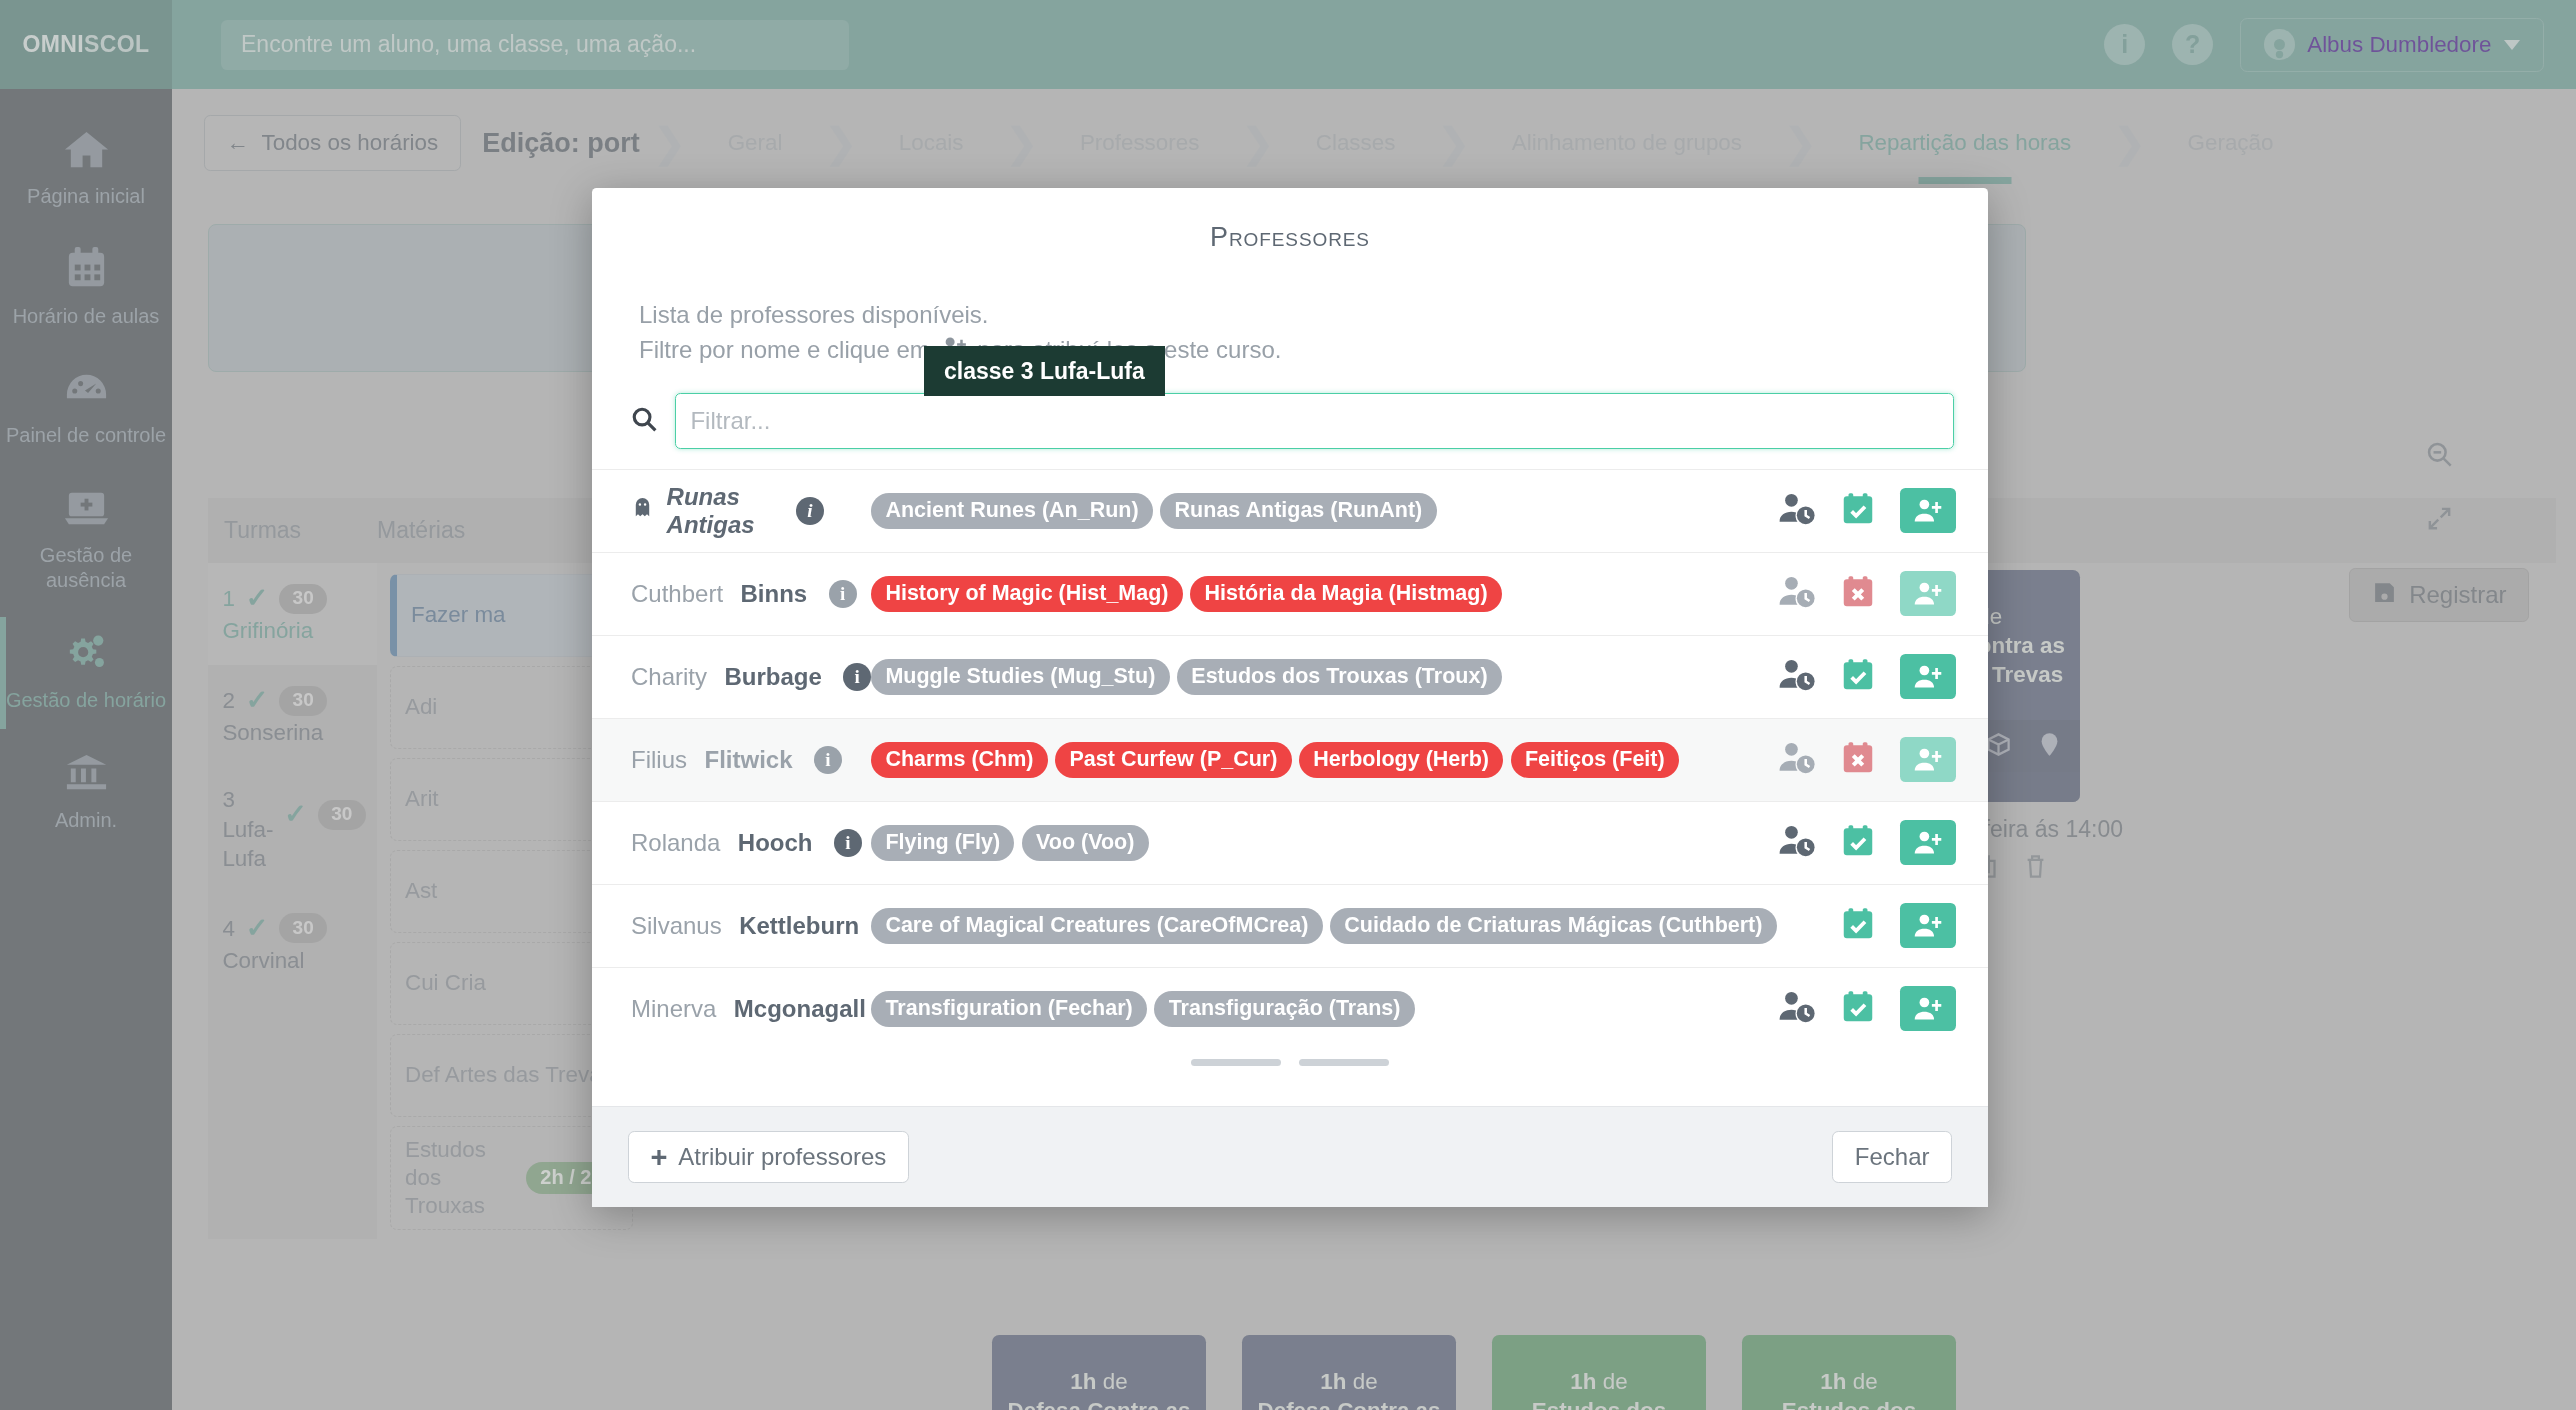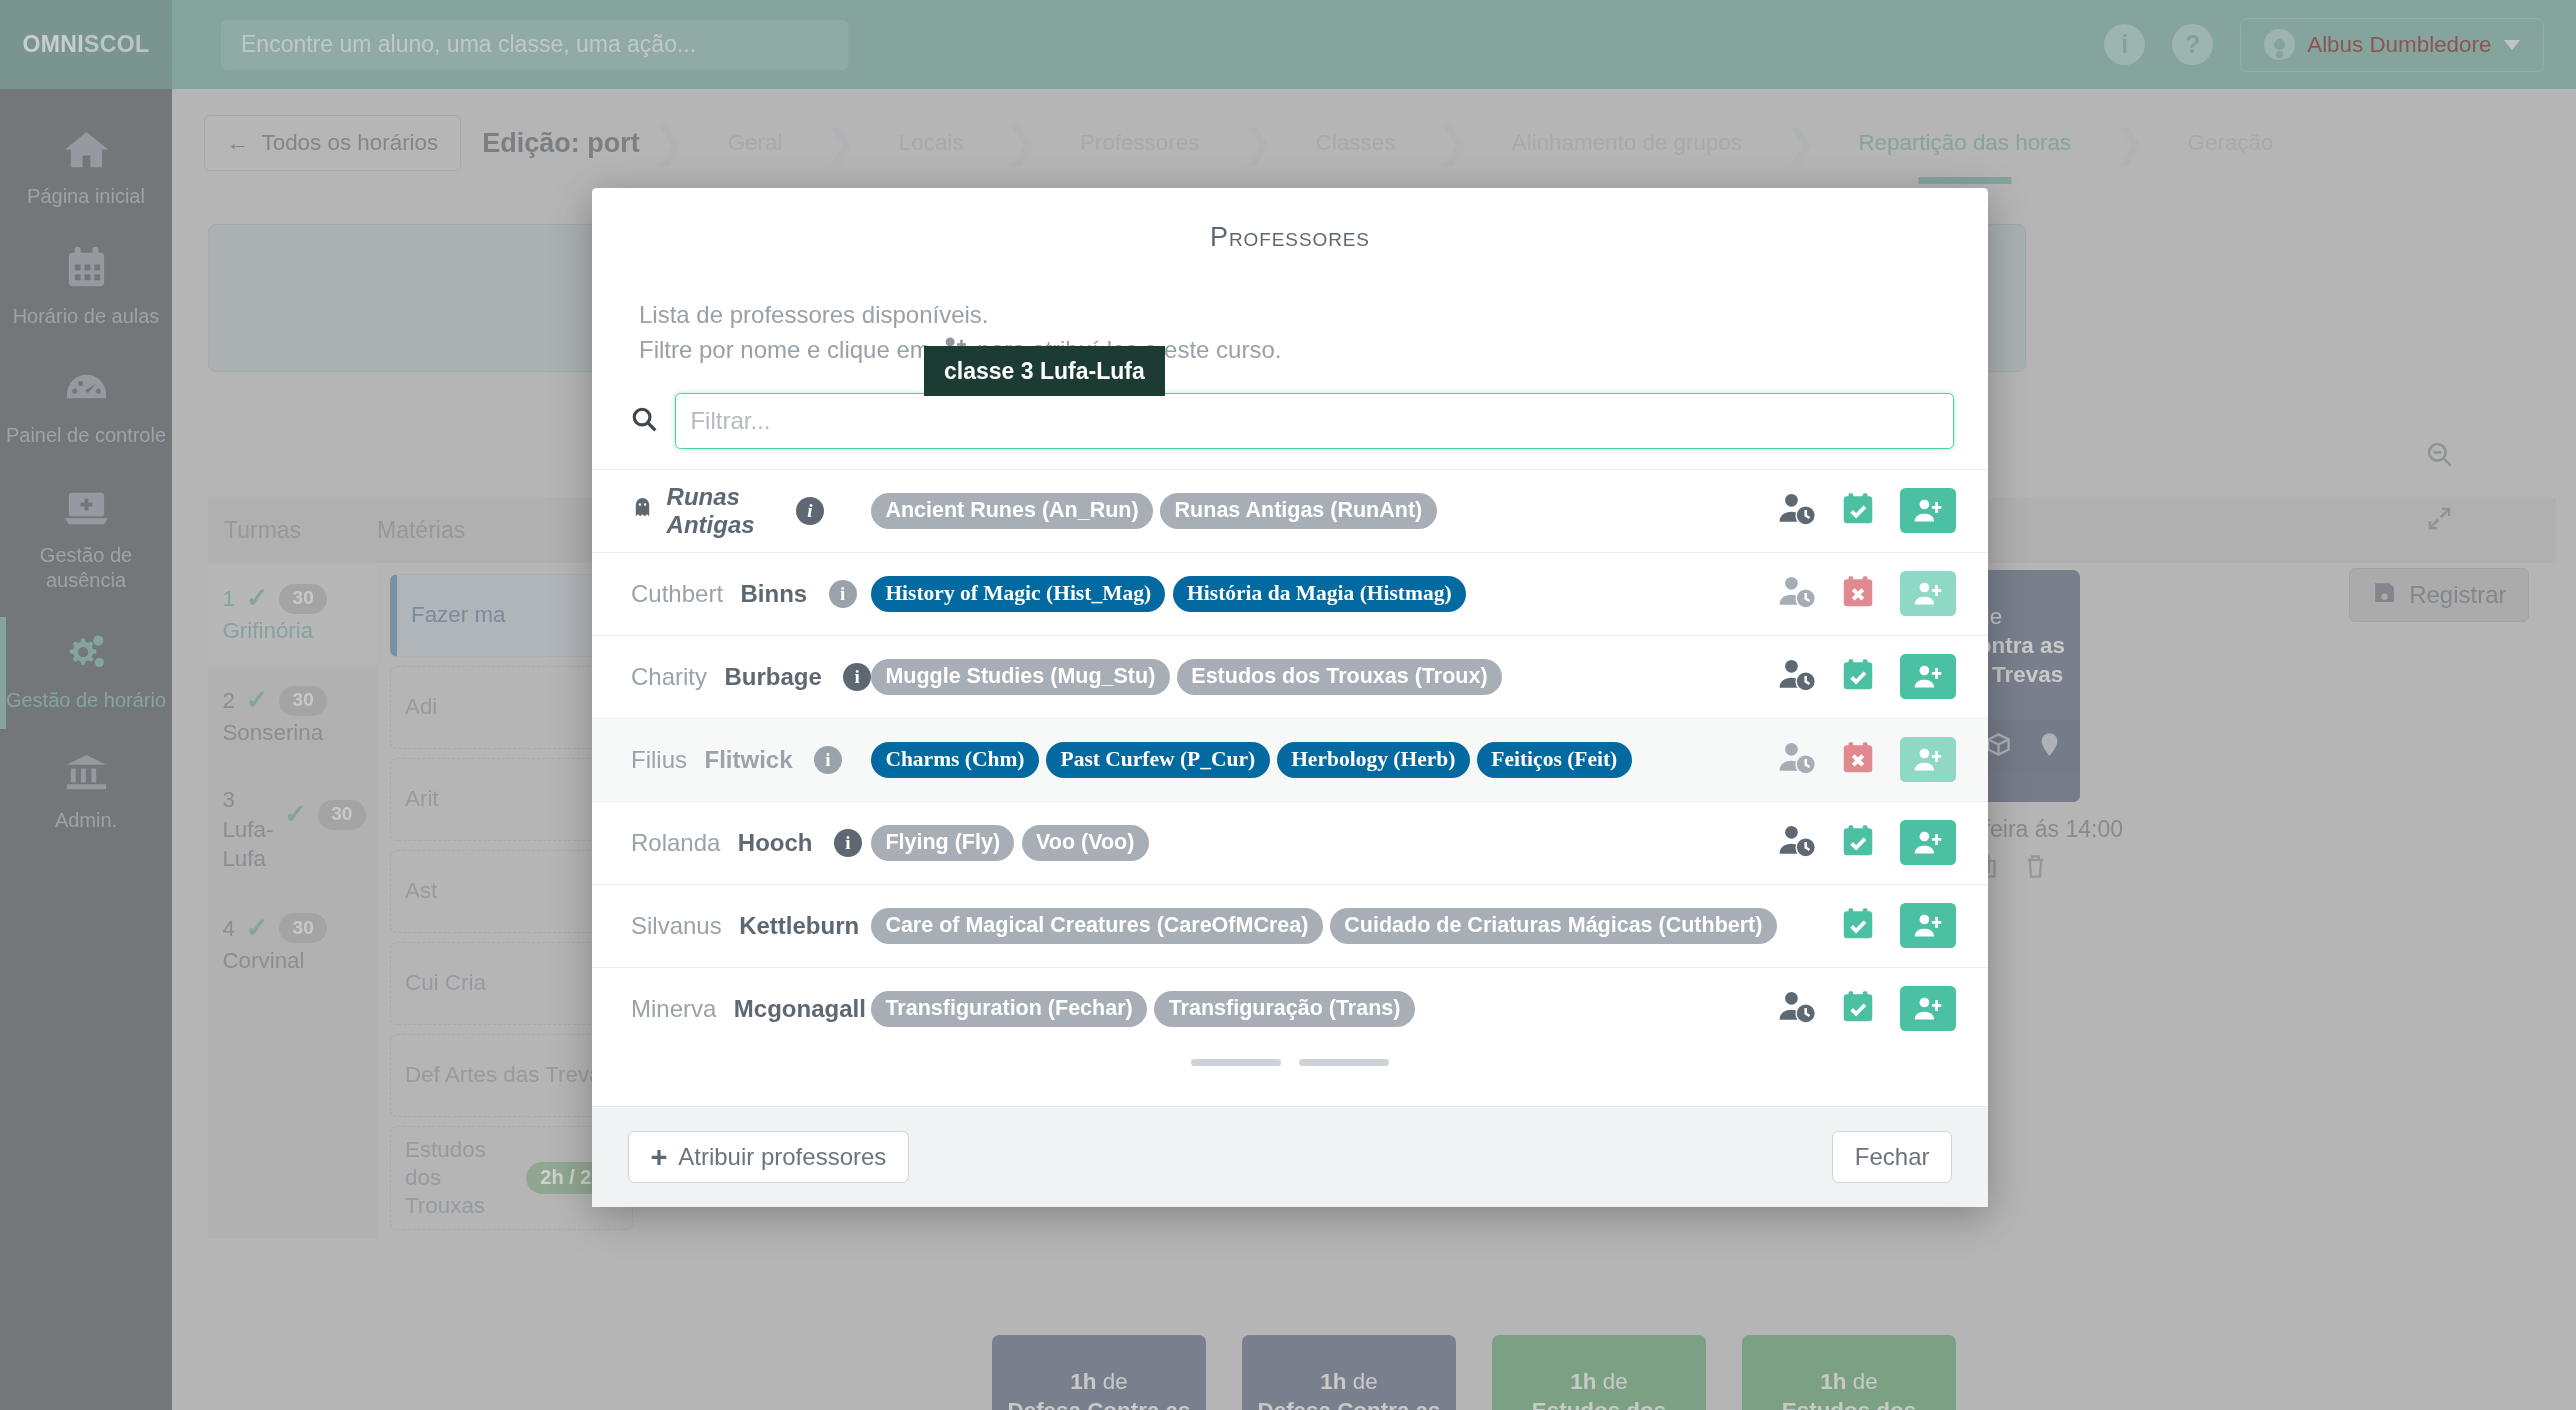--- a/index.html
+++ b/index.html
@@ -14,21 +14,21 @@
   #app { position:absolute; inset:0; }
 
   
   .topbar { position:absolute; top:0; left:0; width:2576px; height:89px; background:#73a79e; display:flex; align-items:center; }
   .brand { width:172px; height:89px; background:#5f8d86; color:#cfe0dc; display:flex; align-items:center; justify-content:center; font-size:23px; letter-spacing:0.4px; }
   .brand b { font-weight:bold; color:#e6efed; }
   .brand span.light { font-weight:bold; }
   .global-search { margin-left:49px; width:628px; height:50px; background:#85b3ab; border-radius:6.3px; display:flex; align-items:center; padding:0 20px; color:#d7e6e2; font-size:23px; }
   .topbar-right { margin-left:auto; display:flex; align-items:center; gap:27px; padding-right:32px; }
   .circ-icon { width:41px; height:41px; border-radius:50%; background:#9cc3bc; color:#6ea098; display:flex; align-items:center; justify-content:center; font-size:25px; font-weight:bold; }
-  .user-chip { border:0.9px solid #8cb8b0; border-radius:7.2px; height:54px; display:flex; align-items:center; gap:12.6px; padding:0 23px; color:#7f1d1d; font-size:22.4px; }
+  .user-chip { border:0.9px solid #8cb8b0; border-radius:7.2px; height:54px; display:flex; align-items:center; gap:12.6px; padding:0 23px; color:#4c1d95; font-size:22.4px; }
   .user-chip .avatar { width:30.5px; height:30.5px; border-radius:50%; background:#9cc3bc; display:flex; align-items:center; justify-content:center; }
   .user-chip .avatar::after { content:""; width:11.7px; height:11.7px; border-radius:50%; background:#73a79e; box-shadow:0 10px 0 -1.8px #73a79e; }
   .caret { width:0;height:0;border-left:8px solid transparent;border-right:8px solid transparent;border-top:10px solid #d4e4e1; }
 
   
   .sidebar { position:absolute; top:89px; left:0; width:172px; bottom:0; background:#545b60; display:flex; flex-direction:column; align-items:center; padding-top:20px; }
   .side-item { width:172px; padding:16px 5.4px 20px; display:flex; flex-direction:column; align-items:center; gap:10.8px; color:#9aa5ae; text-align:center; font-size:20px; line-height:1.25; position:relative; }
   .side-item.active { color:#73a79e; }
   .side-item.active::before { content:""; position:absolute; left:0; top:3.6px; bottom:3.6px; width:6.3px; background:#73a79e; }
   .side-ico { width:48px; height:48px; display:flex; align-items:center; justify-content:center; }
@@ -101,21 +101,21 @@
   .prow { display:flex; align-items:center; border-top:0.9px solid #ececec; min-height:83px; padding:7.2px 32px 7.2px 39px; }
   .prow.alt { background:#f7f8f8; }
   .pname { width:193px; flex-shrink:0; font-size:24px; color:#9aa2aa; display:flex; align-items:center; gap:5.4px; }
   .pname b { color:#5e6873; font-weight:bold; }
   .pname.ital { font-style:italic; color:#5e6873; font-weight:bold; }
   .ghost { margin-right:7.2px; }
   .info-ico { width:28px; height:28px; border-radius:50%; background:#5e6873; color:#fff; font-size:19px; font-weight:bold; display:flex; align-items:center; justify-content:center; flex-shrink:0; margin-left:16px; font-family:"Liberation Serif",serif; }
   .info-ico.lt { background:#9aa2aa; }
   .tags { flex:1; display:flex; flex-wrap:wrap; gap:7.2px; padding-left:47px; }
   .tag { background:#a8aeb6; color:#fff; border-radius:20px; font-size:21.5px; font-weight:bold; padding:5.4px 14.4px; }
-  .tag.lt { background:#0369a1;font-family:Liberation Serif, serif; }
+  .tag.lt { background:#ef4444; }
   .pacts { display:flex; align-items:center; gap:23px; flex-shrink:0; }
   .pacts svg { width:38px; height:38px; }
   .assign-btn { width:56px; height:45px; border-radius:5.4px; background:#4cc0a3; display:flex; align-items:center; justify-content:center; }
   .assign-btn.pale { background:#8fd8c6; }
   .assign-btn svg { width:32px; height:29px; }
 
   .tooltip { position:absolute; left:924px; top:346px; background:#1c3b33; color:#fff; font-size:23px; font-weight:bold; border-radius:0; padding:11.7px 20px; z-index:40; }
 
   .modal-foot { height:101px; background:#f0f2f4; border-top:0.9px solid #e4e6e9; display:flex; align-items:center; justify-content:space-between; padding:0 36px; }
   .foot-btn { background:#fff; border:0.9px solid #ced3d8; border-radius:6.3px; height:52px; display:flex; align-items:center; gap:10.8px; padding:0 21.5px; font-size:24px; color:#6b747d; }

